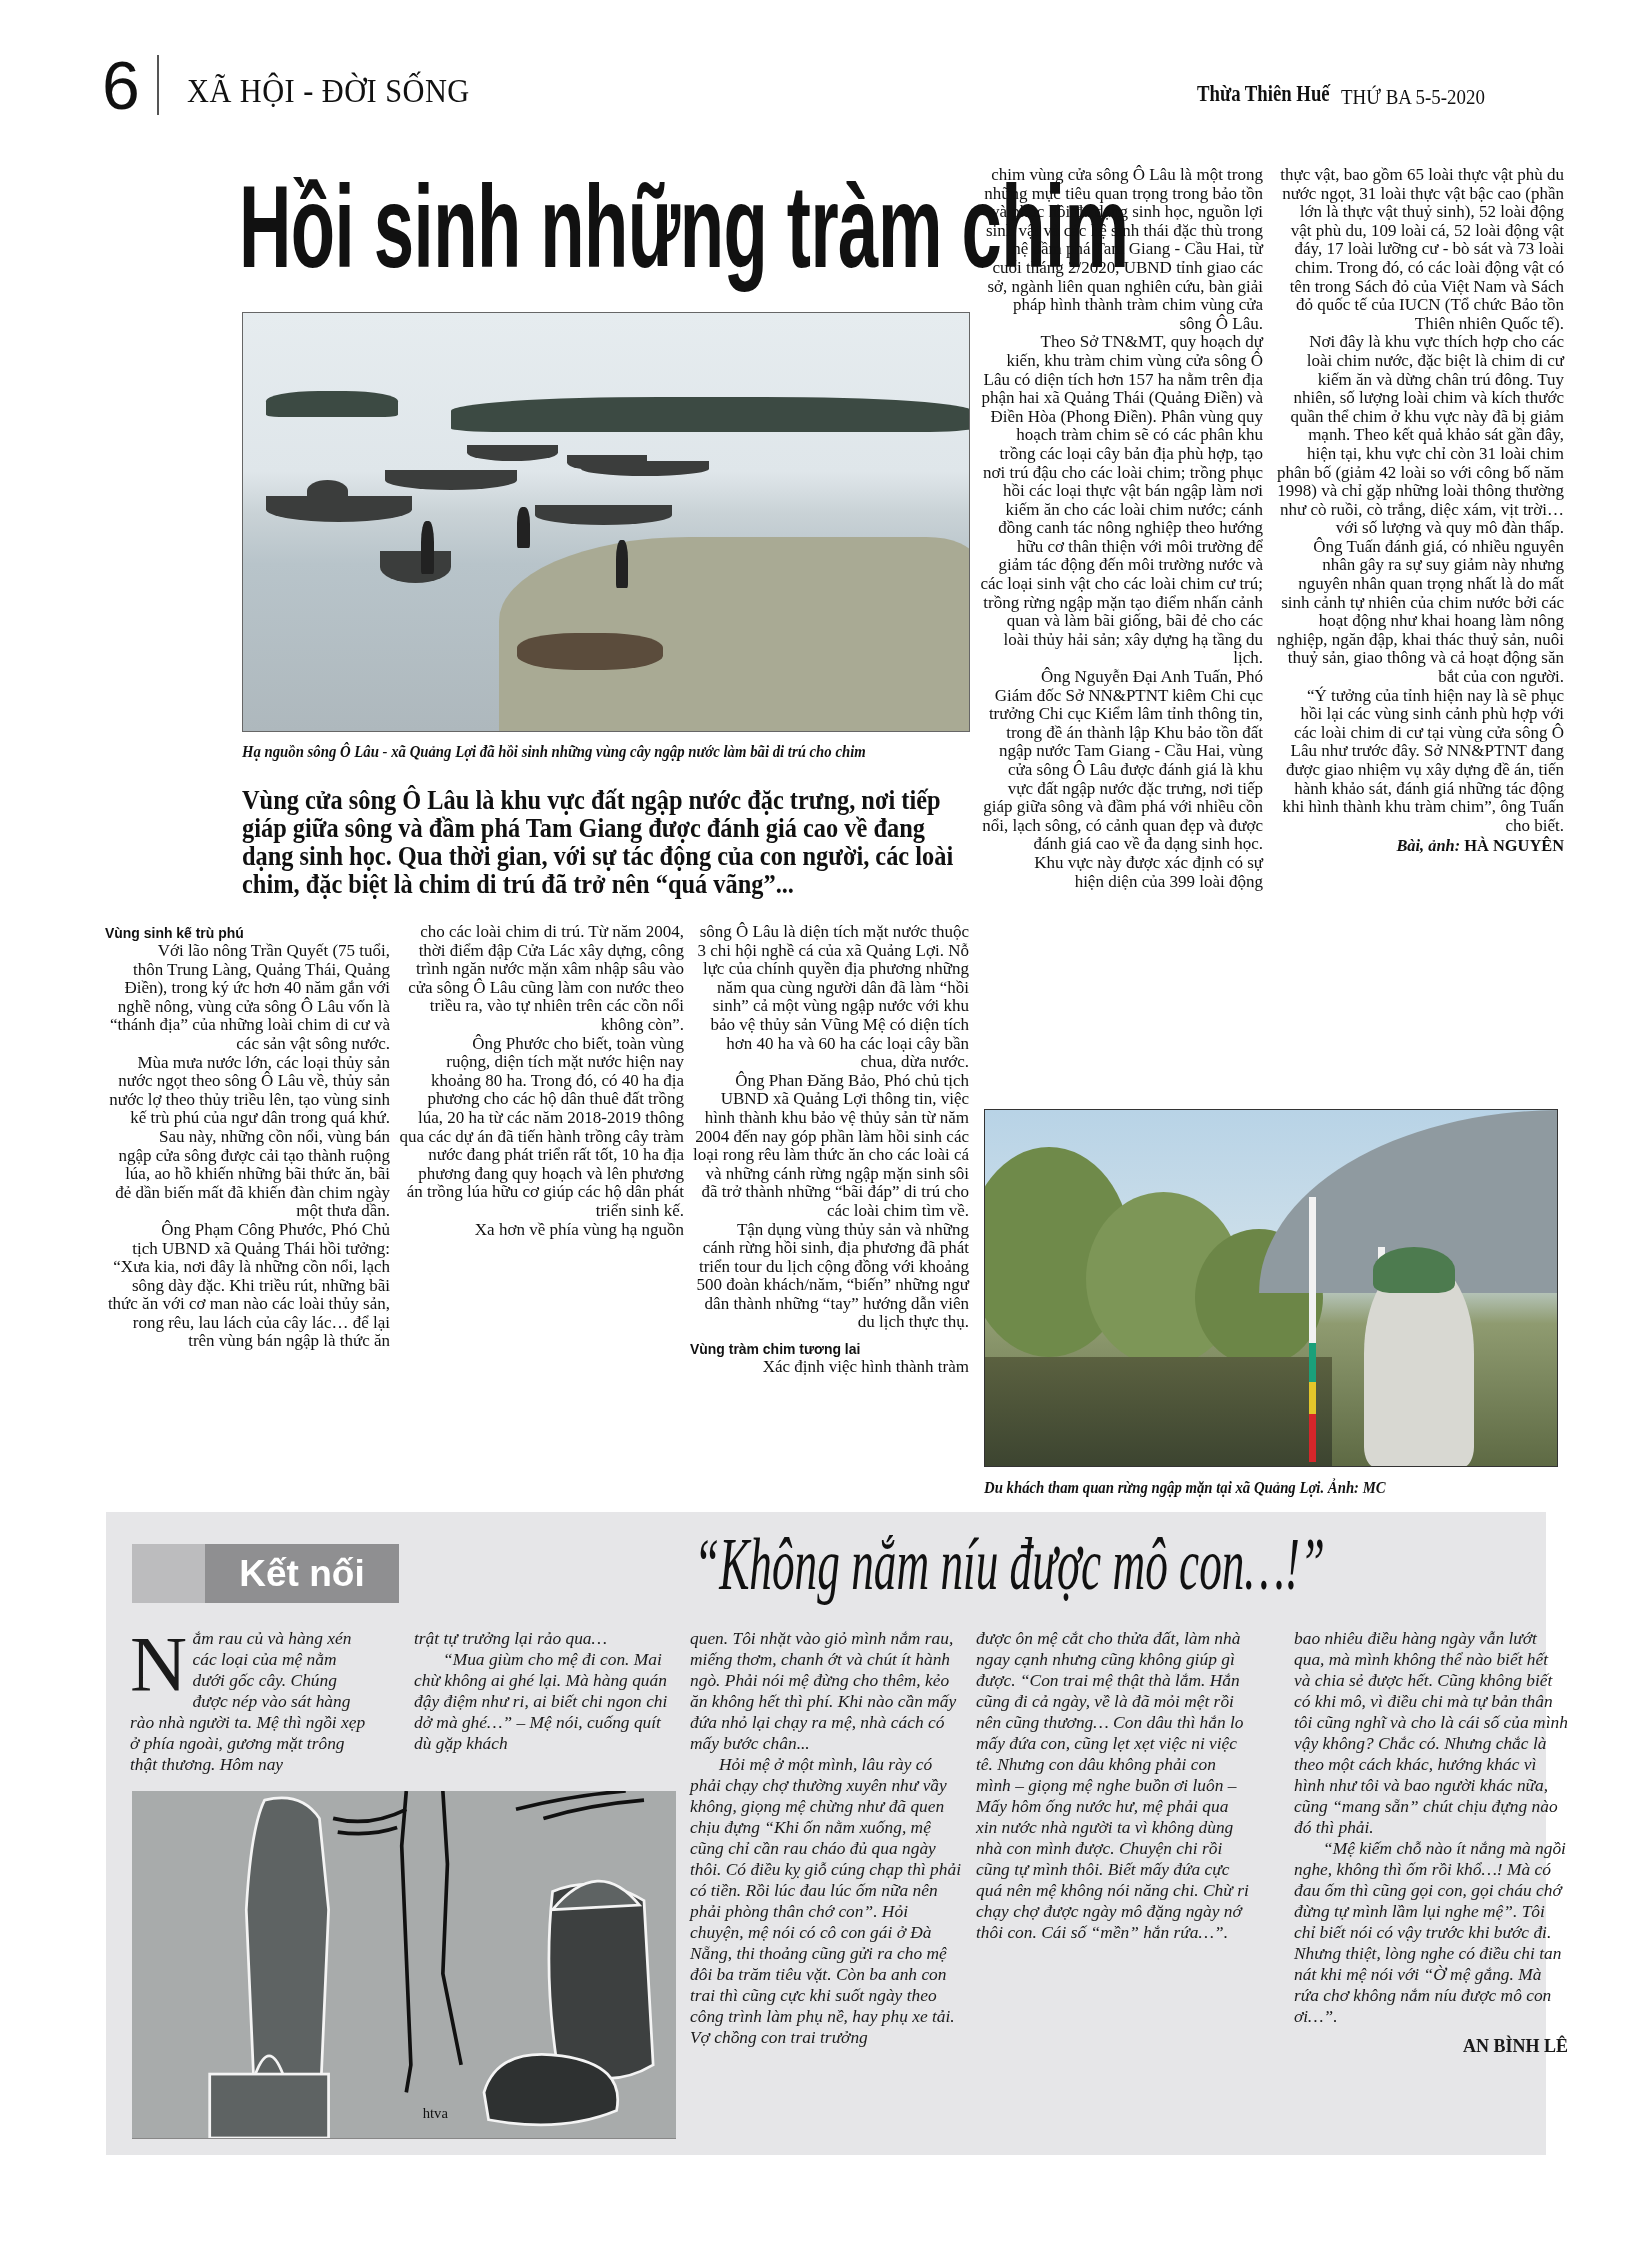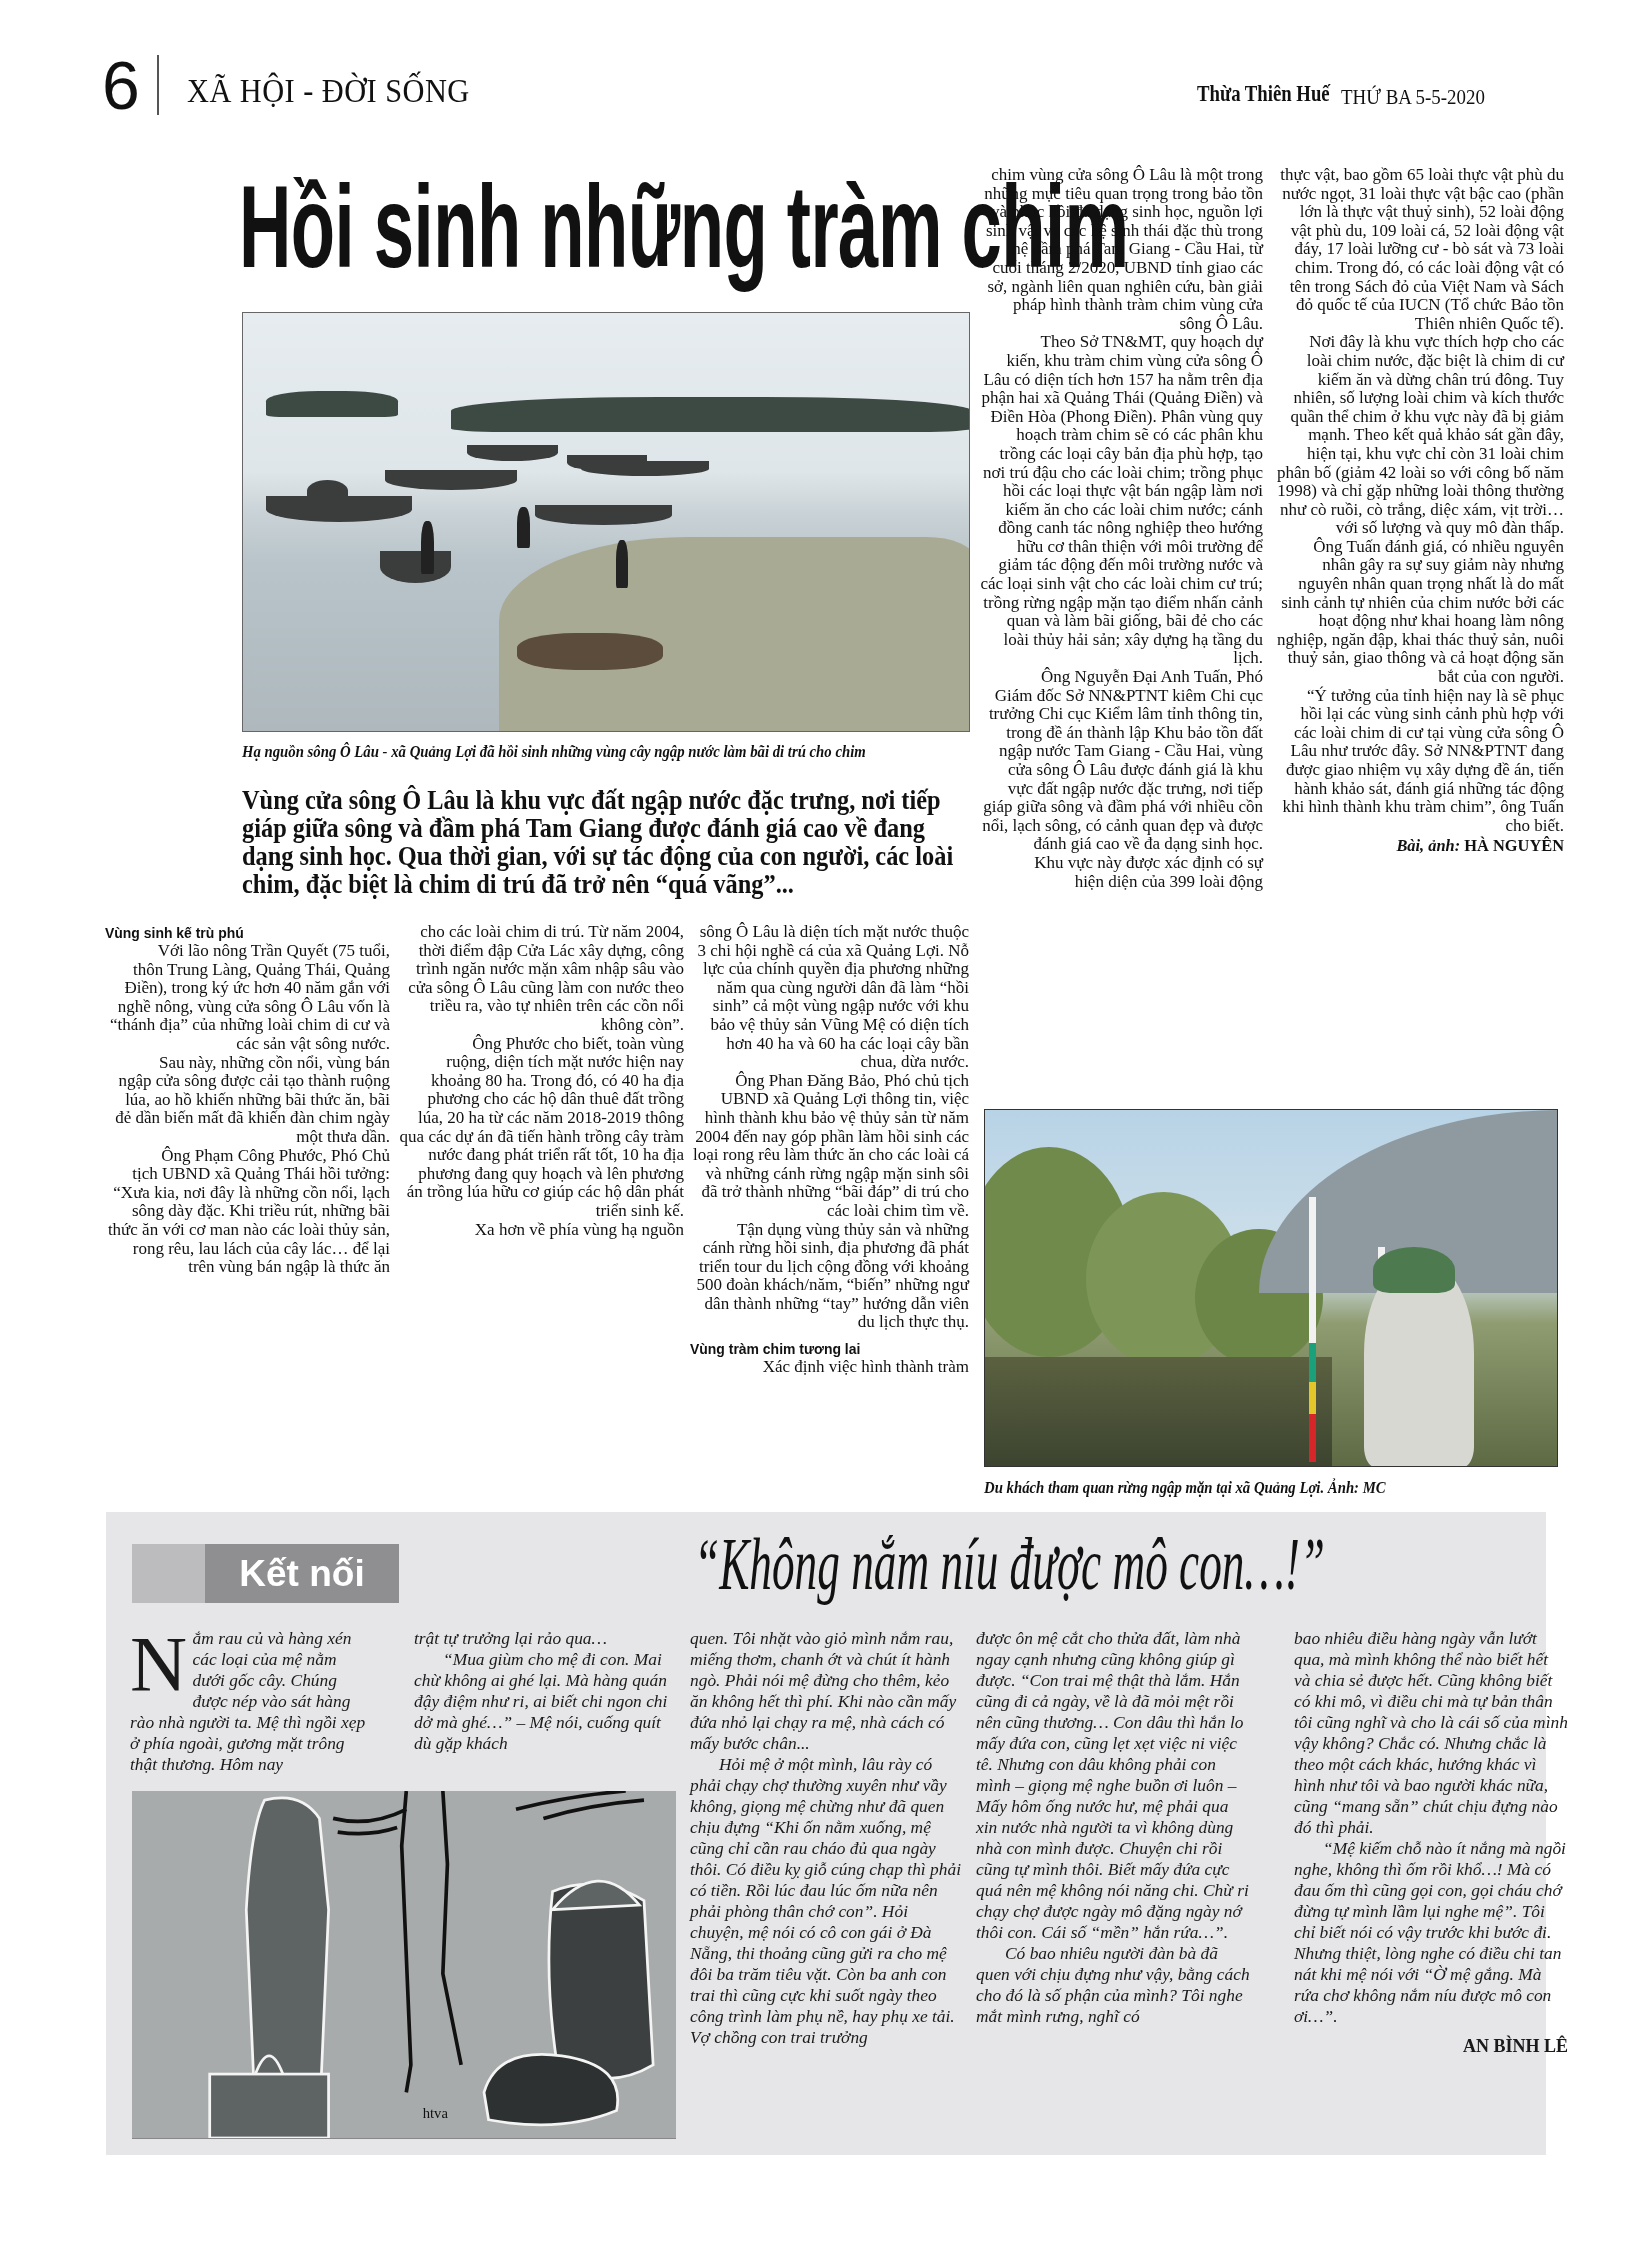--- a/index.html
+++ b/index.html
@@ -103,20 +103,21 @@
   <p class="noind">thực vật, bao gồm 65 loài thực vật phù du nước ngọt, 31 loài thực vật bậc cao (phần lớn là thực vật thuỷ sinh), 52 loài động vật phù du, 109 loài cá, 52 loài động vật đáy, 17 loài lưỡng cư - bò sát và 73 loài chim. Trong đó, có các loài động vật có tên trong Sách đỏ của Việt Nam và Sách đỏ quốc tế của IUCN (Tổ chức Bảo tồn Thiên nhiên Quốc tế).</p>
   <p>Nơi đây là khu vực thích hợp cho các loài chim nước, đặc biệt là chim di cư kiếm ăn và dừng chân trú đông. Tuy nhiên, số lượng loài chim và kích thước quần thể chim ở khu vực này đã bị giảm mạnh. Theo kết quả khảo sát gần đây, hiện tại, khu vực chỉ còn 31 loài chim phân bố (giảm 42 loài so với công bố năm 1998) và chỉ gặp những loài thông thường như cò ruồi, cò trắng, diệc xám, vịt trời… với số lượng và quy mô đàn thấp.</p>
   <p>Ông Tuấn đánh giá, có nhiều nguyên nhân gây ra sự suy giảm này nhưng nguyên nhân quan trọng nhất là do mất sinh cảnh tự nhiên của chim nước bởi các hoạt động như khai hoang làm nông nghiệp, ngăn đập, khai thác thuỷ sản, nuôi thuỷ sản, giao thông và cả hoạt động săn bắt của con người.</p>
   <p>“Ý tưởng của tỉnh hiện nay là sẽ phục hồi lại các vùng sinh cảnh phù hợp với các loài chim di cư tại vùng cửa sông Ô Lâu như trước đây. Sở NN&amp;PTNT đang được giao nhiệm vụ xây dựng đề án, tiến hành khảo sát, đánh giá những tác động khi hình thành khu tràm chim”, ông Tuấn cho biết.</p>
   <div class="byline"><i>Bài, ảnh:</i> <b>HÀ NGUYÊN</b></div>
 </div>
 
 <div class="col" id="col1">
   <div class="subhead">Vùng sinh kế trù phú</div>
   <p>Với lão nông Trần Quyết (75 tuổi, thôn Trung Làng, Quảng Thái, Quảng Điền), trong ký ức hơn 40 năm gắn với nghề nông, vùng cửa sông Ô Lâu vốn là “thánh địa” của những loài chim di cư và các sản vật sông nước.</p>
+  <p>Mùa mưa nước lớn, các loại thủy sản nước ngọt theo sông Ô Lâu về, thủy sản nước lợ theo thủy triều lên, tạo vùng sinh kế trù phú của ngư dân trong quá khứ.</p>
   <p>Sau này, những cồn nổi, vùng bán ngập cửa sông được cải tạo thành ruộng lúa, ao hồ khiến những bãi thức ăn, bãi đẻ dần biến mất đã khiến đàn chim ngày một thưa dần.</p>
   <p>Ông Phạm Công Phước, Phó Chủ tịch UBND xã Quảng Thái hồi tưởng: “Xưa kia, nơi đây là những cồn nổi, lạch sông dày đặc. Khi triều rút, những bãi thức ăn với cơ man nào các loài thủy sản, rong rêu, lau lách của cây lác… để lại trên vùng bán ngập là thức ăn</p>
 </div>
 <div class="col" id="col2">
   <p class="noind">cho các loài chim di trú. Từ năm 2004, thời điểm đập Cửa Lác xây dựng, công trình ngăn nước mặn xâm nhập sâu vào cửa sông Ô Lâu cũng làm con nước theo triều ra, vào tự nhiên trên các cồn nổi không còn”.</p>
   <p>Ông Phước cho biết, toàn vùng ruộng, diện tích mặt nước hiện nay khoảng 80 ha. Trong đó, có 40 ha địa phương cho các hộ dân thuê đất trồng lúa, 20 ha từ các năm 2018-2019 thông qua các dự án đã tiến hành trồng cây tràm nước đang phát triển rất tốt, 10 ha địa phương đang quy hoạch và lên phương án trồng lúa hữu cơ giúp các hộ dân phát triển sinh kế.</p>
   <p>Xa hơn về phía vùng hạ nguồn</p>
 </div>
 <div class="col" id="col3">
   <p class="noind">sông Ô Lâu là diện tích mặt nước thuộc 3 chi hội nghề cá của xã Quảng Lợi. Nỗ lực của chính quyền địa phương những năm qua cùng người dân đã làm “hồi sinh” cả một vùng ngập nước với khu bảo vệ thủy sản Vũng Mệ có diện tích hơn 40 ha và 60 ha các loại cây bần chua, dừa nước.</p>
@@ -171,20 +172,19 @@
     <text x="318" y="358" font-size="16" fill="#111" font-family="Liberation Serif, serif">htva</text>
   </svg>
 </div>
 
 <div class="kcol" id="kc3">
   <p class="noind">quen. Tôi nhặt vào giỏ mình nắm rau, miếng thơm, chanh ớt và chút ít hành ngò. Phải nói mệ đừng cho thêm, kẻo ăn không hết thì phí. Khi nào cần mấy đứa nhỏ lại chạy ra mệ, nhà cách có mấy bước chân...</p>
   <p>Hỏi mệ ở một mình, lâu rày có phải chạy chợ thường xuyên như vầy không, giọng mệ chừng như đã quen chịu đựng “Khi ốn nằm xuống, mệ cũng chỉ cần rau cháo đủ qua ngày thôi. Có điều kỵ giỗ cúng chạp thì phải có tiền. Rồi lúc đau lúc ốm nữa nên phải phòng thân chớ con”. Hỏi chuyện, mệ nói có cô con gái ở Đà Nẵng, thi thoảng cũng gửi ra cho mệ đôi ba trăm tiêu vặt. Còn ba anh con trai thì cũng cực khi suốt ngày theo công trình làm phụ nề, hay phụ xe tải. Vợ chồng con trai trưởng</p>
 </div>
 <div class="kcol" id="kc4">
   <p class="noind">được ôn mệ cắt cho thửa đất, làm nhà ngay cạnh nhưng cũng không giúp gì được. “Con trai mệ thật thà lắm. Hắn cũng đi cả ngày, về là đã mỏi mệt rồi nên cũng thương… Con dâu thì hắn lo mấy đứa con, cũng lẹt xẹt việc ni việc tê. Nhưng con dâu không phải con mình – giọng mệ nghe buồn ơi luôn – Mấy hôm ống nước hư, mệ phải qua xin nước nhà người ta vì không dùng nhà con mình được. Chuyện chi rồi cũng tự mình thôi. Biết mấy đứa cực quá nên mệ không nói năng chi. Chừ ri chạy chợ được ngày mô đặng ngày nớ thôi con. Cái số “mền” hắn rứa…”.</p>
-  <p>Có bao nhiêu người đàn bà đã quen với chịu đựng như vậy, bằng cách cho đó là số phận của mình? Tôi nghe mắt mình rưng, nghĩ có</p>
 </div>
 <div class="kcol" id="kc5">
   <p class="noind">bao nhiêu điều hàng ngày vẫn lướt qua, mà mình không thể nào biết hết và chia sẻ được hết. Cũng không biết có khi mô, vì điều chi mà tự bản thân tôi cũng nghĩ và cho là cái số của mình vậy không? Chắc có. Nhưng chắc là theo một cách khác, hướng khác vì hình như tôi và bao người khác nữa, cũng “mang sẵn” chút chịu đựng nào đó thì phải.</p>
   <p>“Mệ kiếm chỗ nào ít nắng mà ngồi nghe, không thì ốm rồi khổ…! Mà có đau ốm thì cũng gọi con, gọi cháu chớ đừng tự mình lầm lụi nghe mệ”. Tôi chỉ biết nói có vậy trước khi bước đi. Nhưng thiệt, lòng nghe có điều chi tan nát khi mệ nói với “Ờ mệ gắng. Mà rứa chơ không nắm níu được mô con ơi…”.</p>
   <div class="kbyline">AN BÌNH LÊ</div>
 </div>
 
 
 </body></html>

